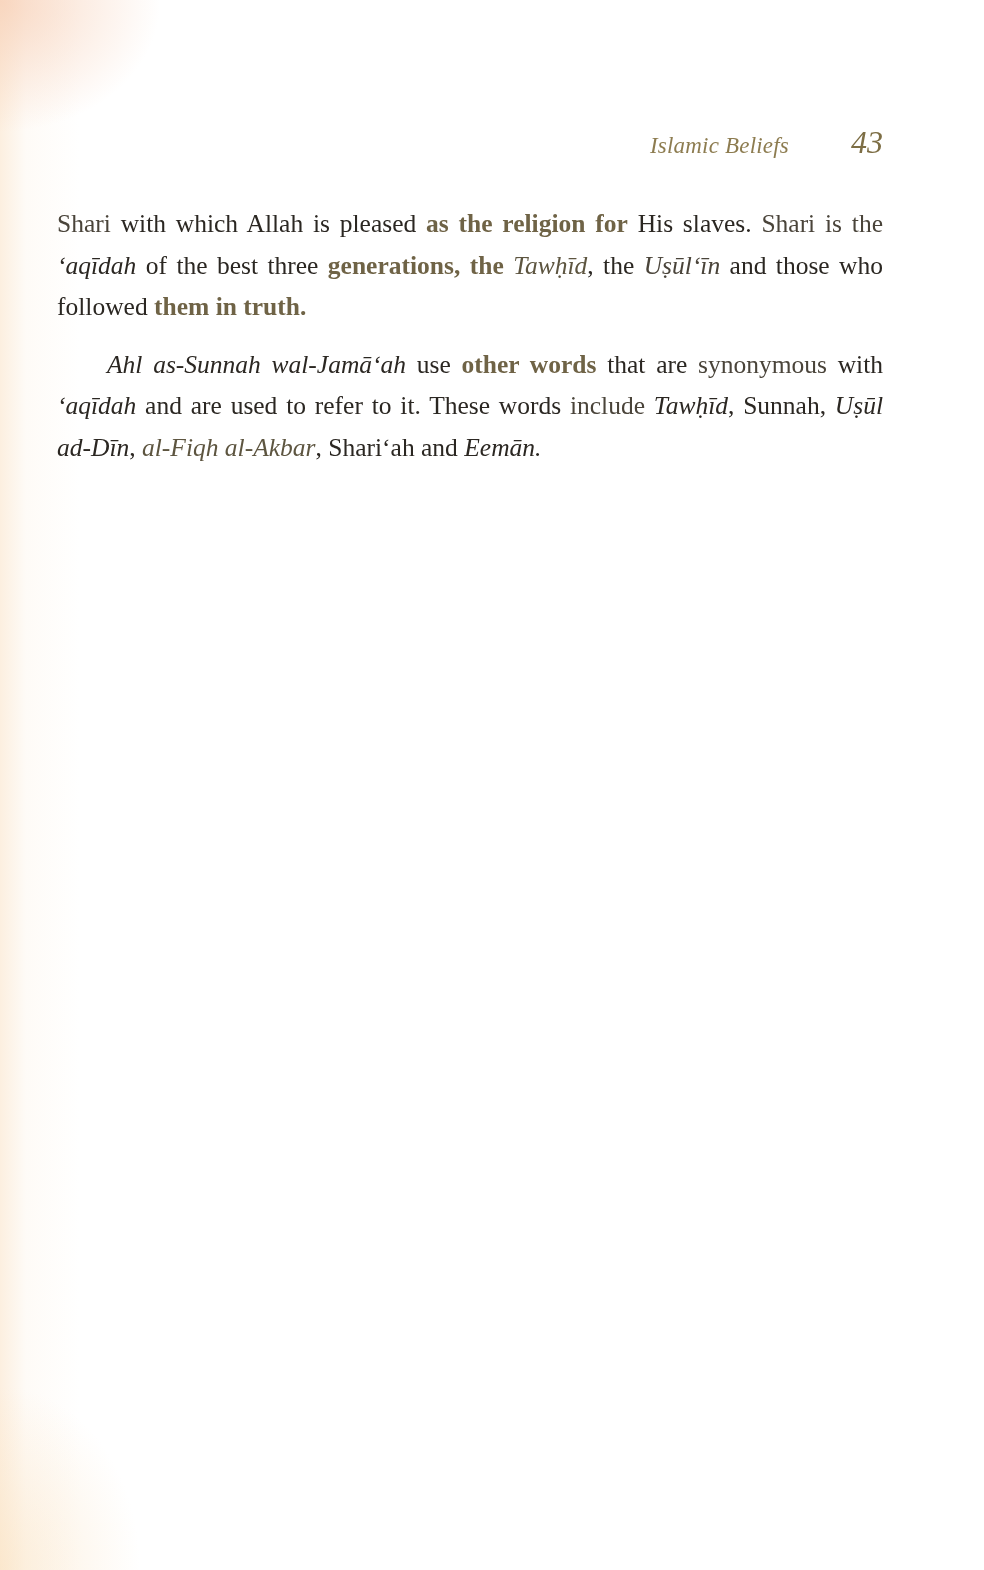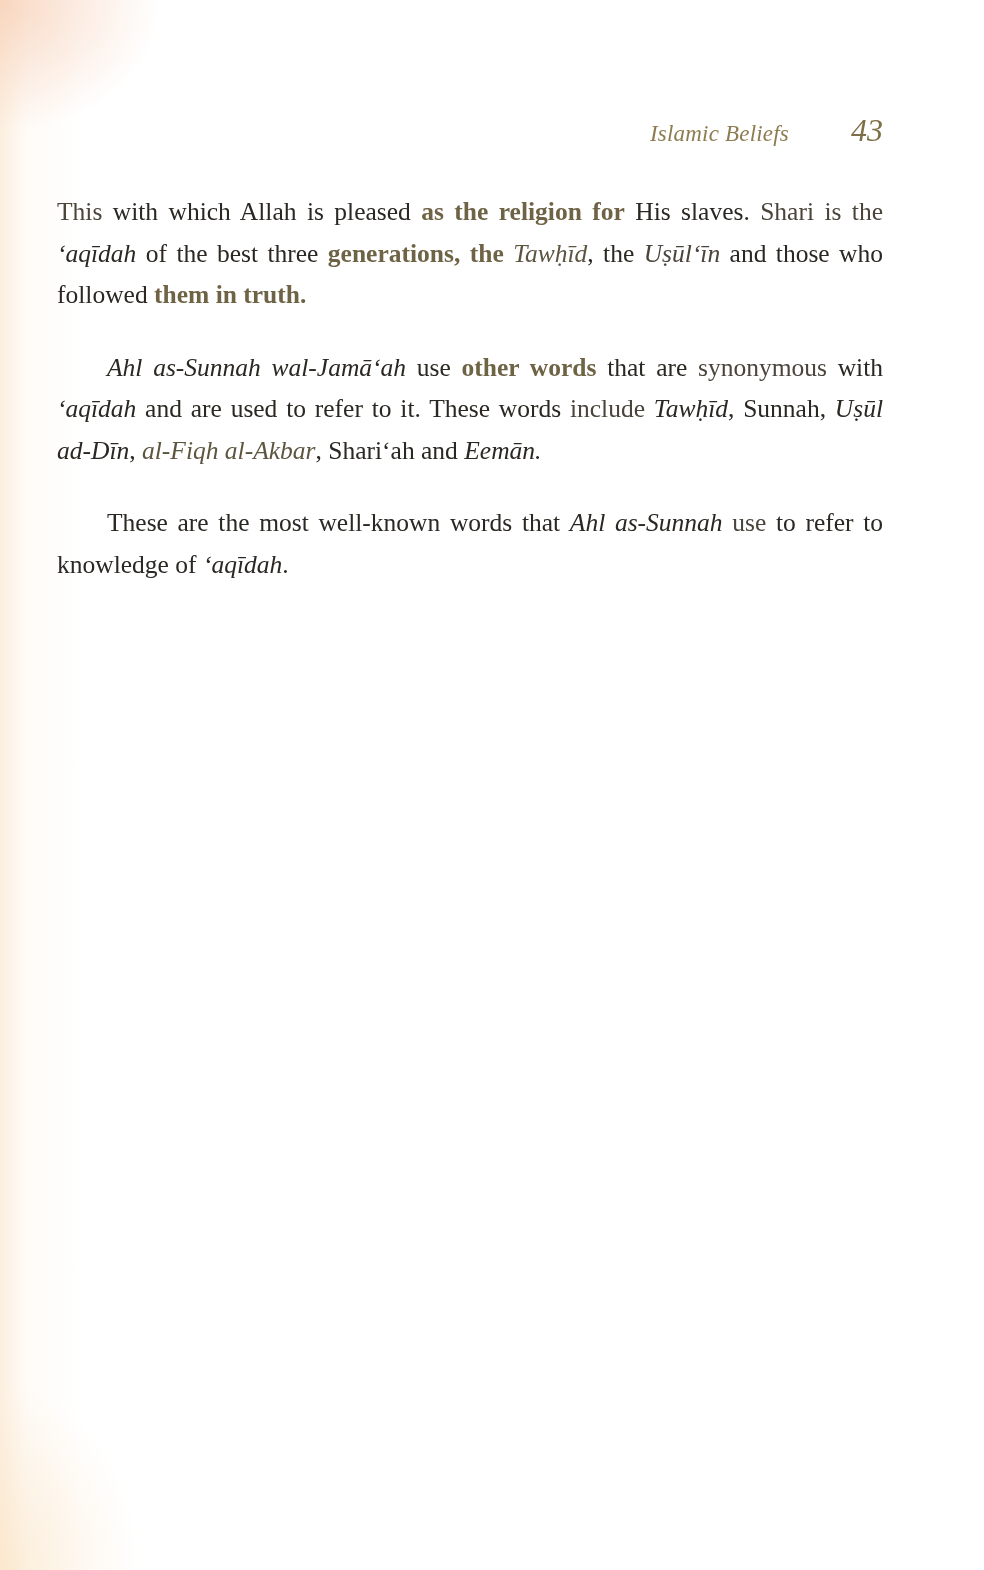--- a/index.html
+++ b/index.html
@@ -22,21 +22,21 @@
     background:
       radial-gradient(ellipse 220px 180px at 2px 2px, rgba(247,206,180,0.75), rgba(255,255,255,0) 72%),
       radial-gradient(ellipse 200px 260px at 0px 1568px, rgba(250,225,190,0.55), rgba(255,255,255,0) 70%),
       linear-gradient(to right, rgba(250,226,198,0.55) 0px, rgba(252,240,226,0.28) 26px, rgba(255,255,255,0) 80px),
       #ffffff;
   }
 
   .content {
     position: absolute;
     left: 57px;
-    top: 4px;
+    top: 16px;
     width: 826px;
   }
 
   .running-head {
     display: flex;
     align-items: baseline;
     justify-content: flex-end;
     margin-top: 108px;
     color: #8a7a4e;
   }
@@ -61,21 +61,21 @@
     line-height: 41.5px;
     color: #2b2722;
     text-align: justify;
     text-justify: inter-word;
   }
 
   p.para {
     margin: 0 0 0 0;
   }
   p.para + p.para {
-    margin-top: 31px;
+    margin-top: 16px;
   }
   p.indent {
     text-indent: 50px;
   }
 
   i, em { font-style: italic; }
 
   
   .ink-warm { color: #6f6346; font-weight: bold; }
   .ink-warm2 { color: #5d5540; }
@@ -88,32 +88,28 @@
   <div class="content">
 
     <div class="running-head">
       <span class="title">Islamic Beliefs</span>
       <span class="folio">43</span>
     </div>
 
     <div class="body-text">
 
       <p class="para">
-        <span class="ink-soft">This</span> with which Allah is pleased <span class="ink-warm">as the religion for</span> His slaves.
+        <span class="ink-soft">Shari</span> with which Allah is pleased <span class="ink-warm">as the religion for</span> His slaves.
         <span class="ink-soft">Shari is the</span> <i>‘aqīdah</i> of the best three <span class="ink-warm">generations, the</span>
         <i class="ink-warm2">Tawḥīd</i>, the <i class="ink-soft">Uṣūl‘īn</i> and those who followed <span class="ink-warm">them in truth.</span>
       </p>
 
       <p class="para indent">
         <i>Ahl as-Sunnah wal-Jamā‘ah</i> use <span class="ink-warm">other words</span> that are
         <span class="ink-soft">synonymous</span> with <i>‘aqīdah</i> and are used to refer to it. These words
         <span class="ink-soft">include</span> <i>Tawḥīd</i>, Sunnah, <i>Uṣūl ad-Dīn</i>, <i class="ink-warm2">al-Fiqh al-Akbar</i>, Shari‘ah
         and <i>Eemān.</i>
       </p>
 
-      <p class="para indent">
-        These are the most well-known words that <i>Ahl as-Sunnah</i>
-        <span class="ink-soft">use</span> to refer to knowledge of <i>‘aqīdah</i>.
-      </p>
 
     </div>
   </div>
 </div>
 
 </body></html>

